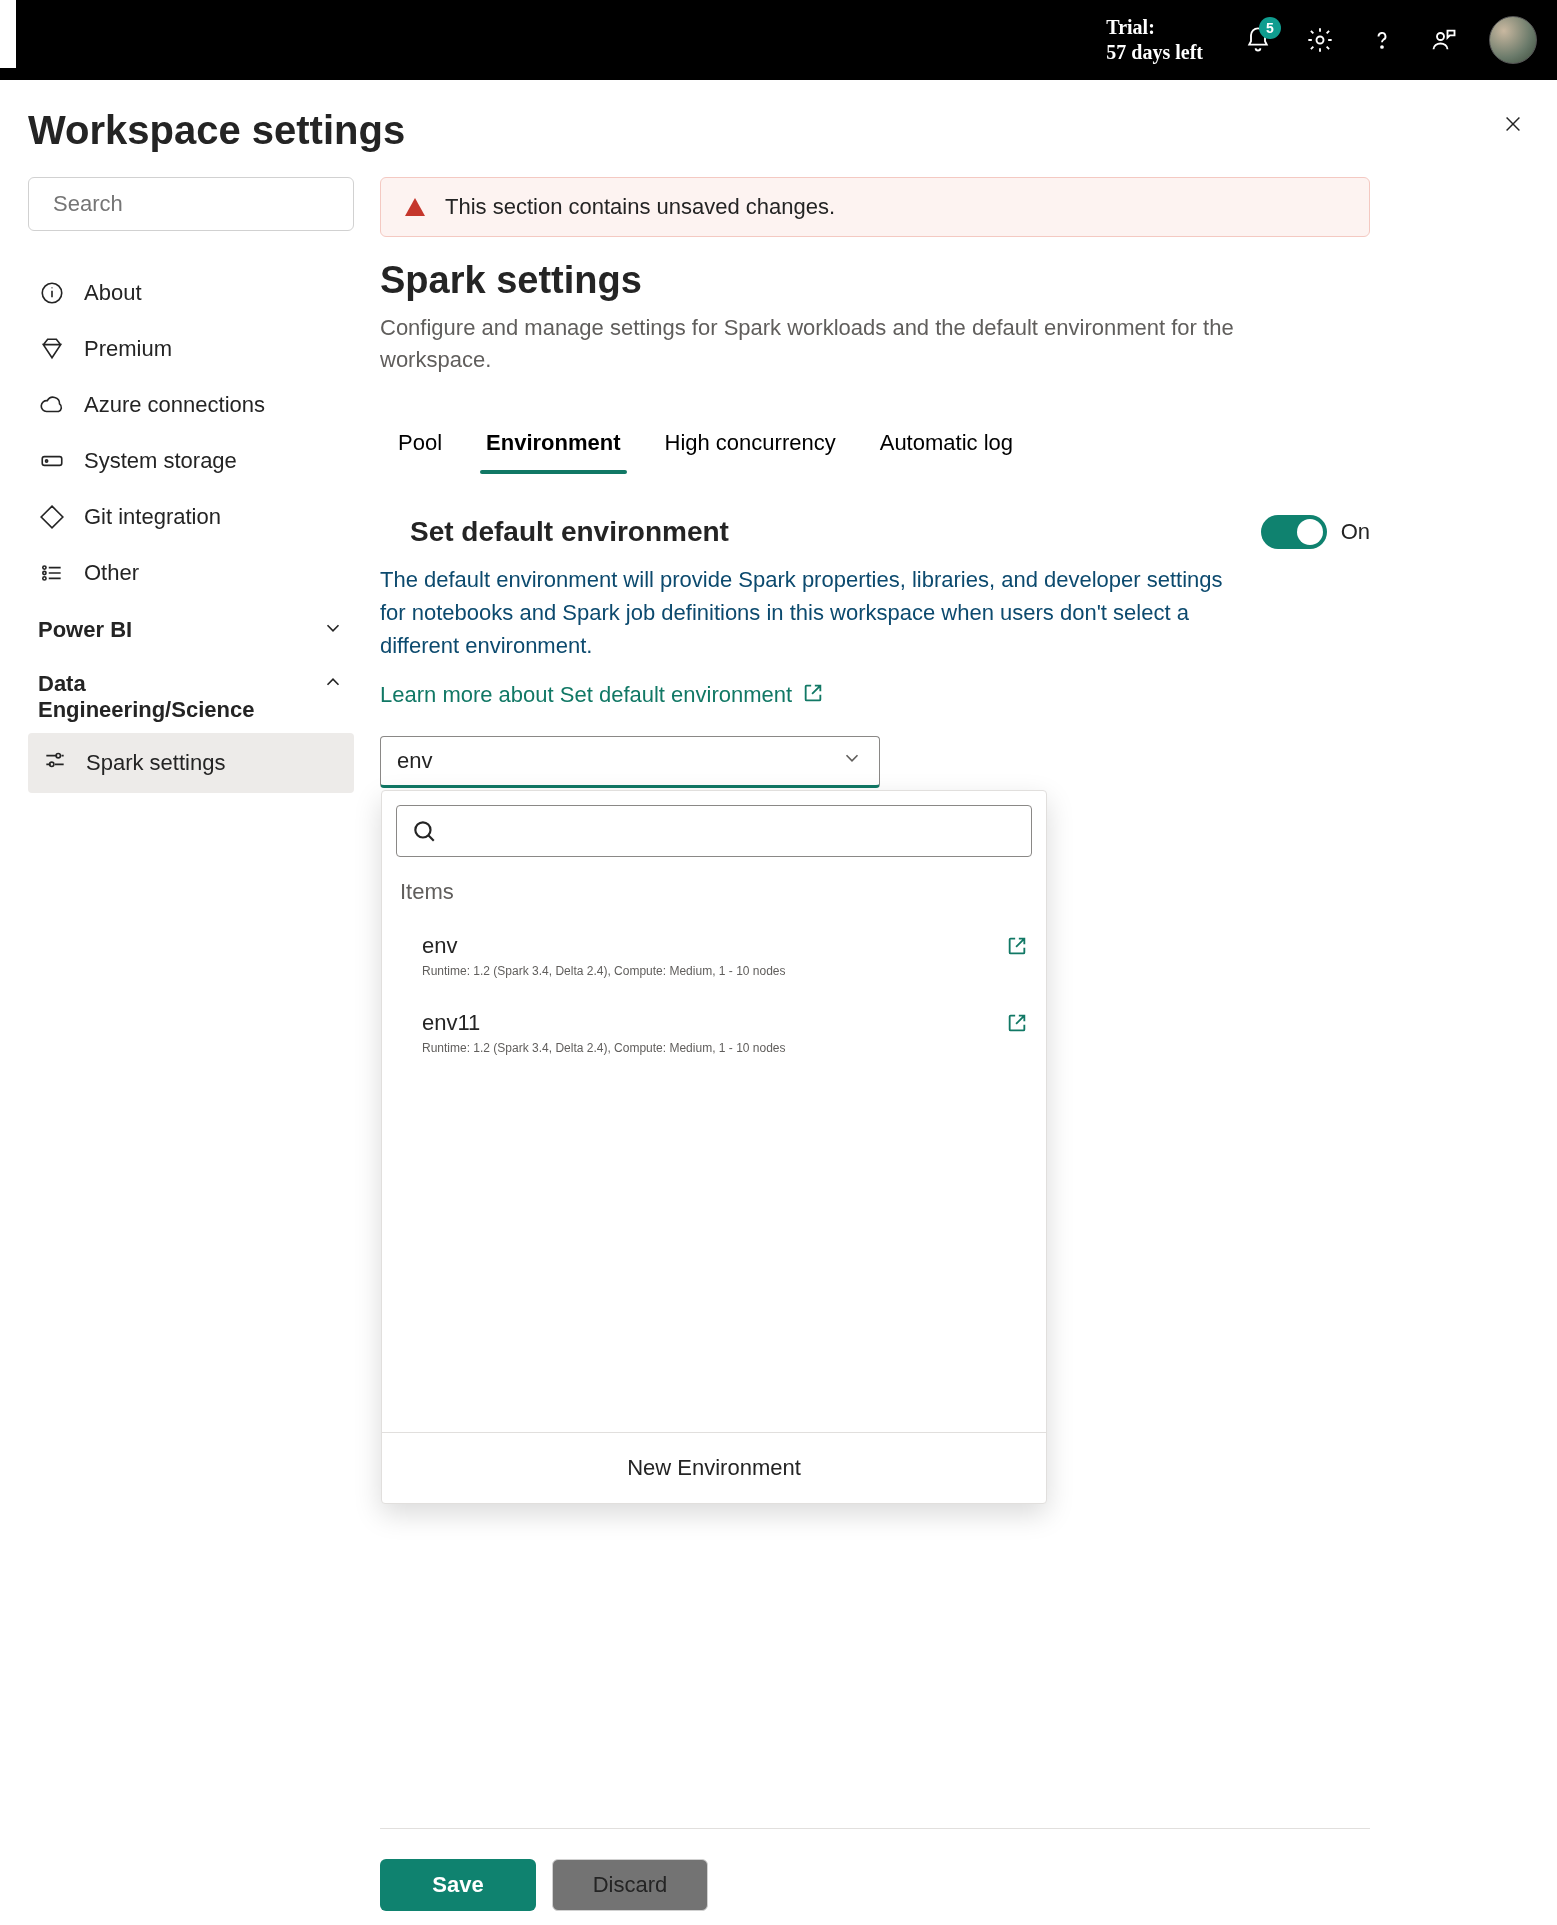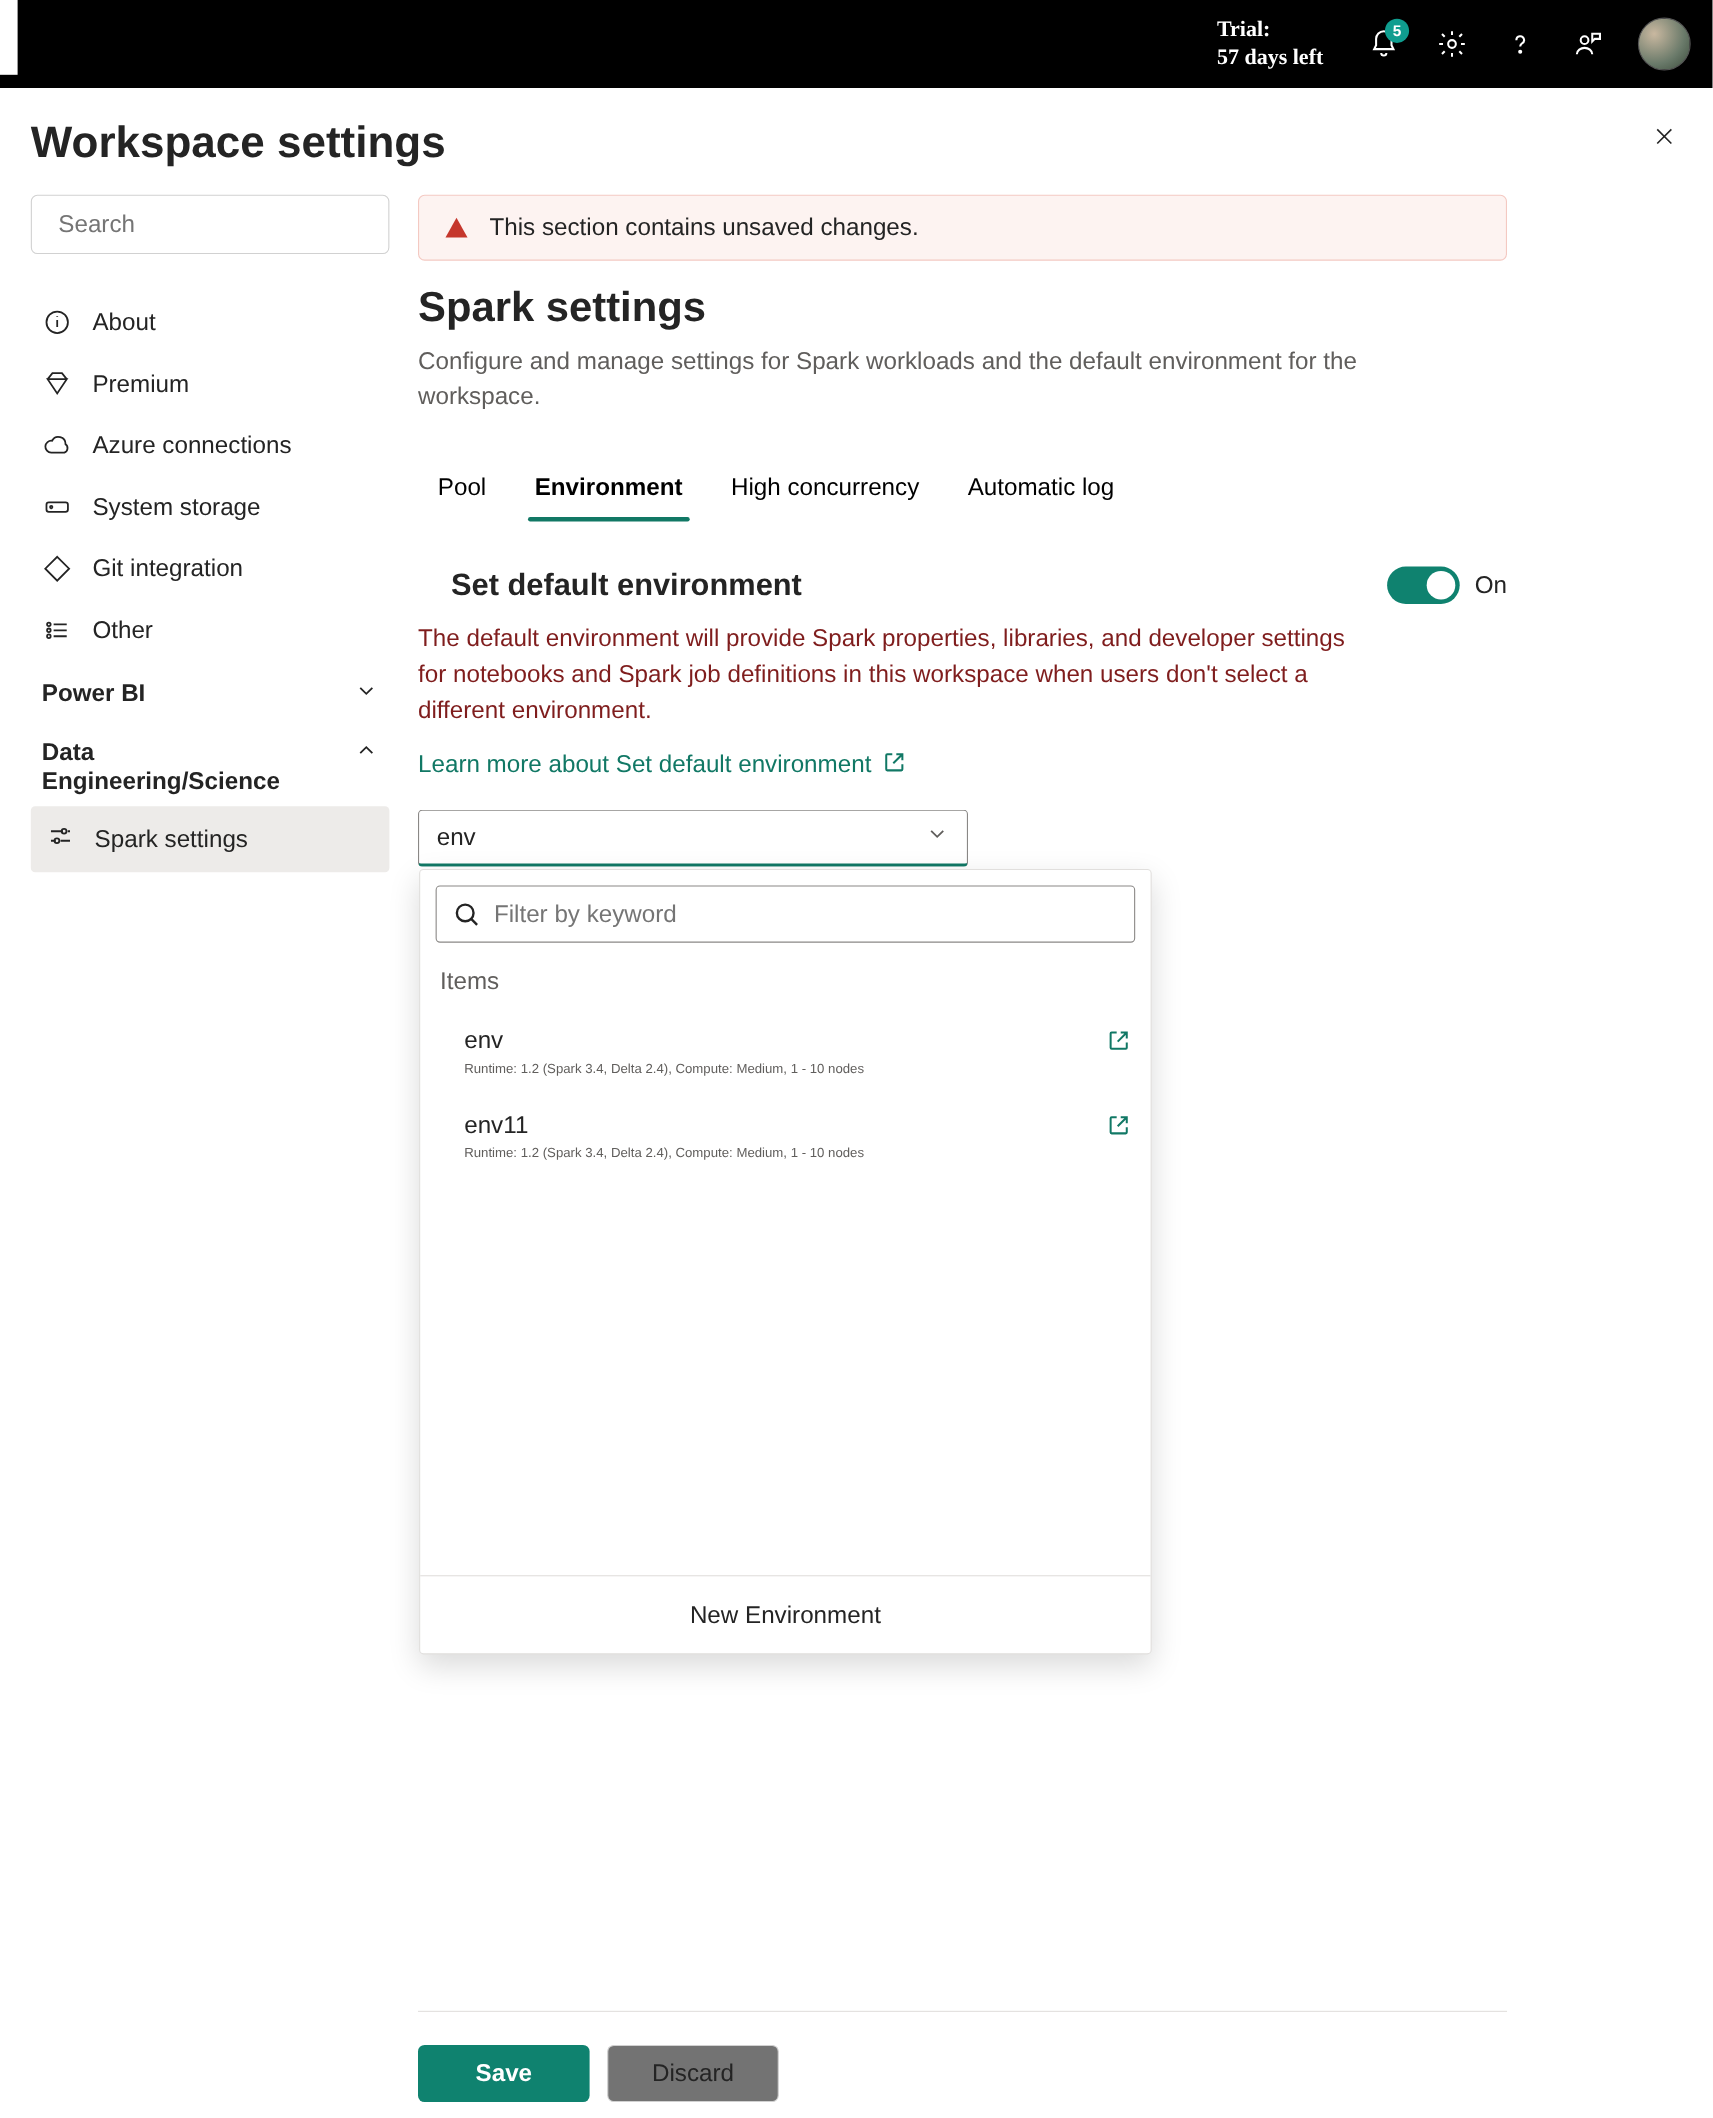--- a/index.html
+++ b/index.html
@@ -223,21 +223,21 @@
     content:"";
     position:absolute;
     right:4px; top:4px;
     width:26px; height:26px;
     background:#fff; border-radius:50%;
   }
   .toggle-label { font-size:22px; }
 
   .section-desc {
     font-size: 22px;
-    color: #7f1d1d;
+    color: #0c4a6e;
     margin-top: 14px;
     max-width: 870px;
     line-height: 1.5;
   }
   .learn-link {
     display: inline-flex;
     align-items: flex-start;
     gap: 10px;
     margin-top: 20px;
     color: #117865;
@@ -502,21 +502,20 @@
         <span class="cv"><svg viewBox="0 0 24 24">
               <path d="M6 9l6 6 6-6"></path>
             </svg></span>
 
         <div class="dropdown">
           <div class="dd-search">
             <svg viewBox="0 0 24 24">
                 <circle cx="11" cy="11" r="7"></circle>
                 <path d="M21 21l-5-5"></path>
               </svg>
-            <input type="text" placeholder="Filter by keyword" style="">
           </div>
           <div class="dd-heading">Items</div>
 
           <div class="dd-item">
             <div>
               <div class="name">env</div>
               <div class="meta">Runtime: 1.2 (Spark 3.4, Delta 2.4), Compute: Medium, 1 - 10 nodes</div>
             </div>
             <span class="ext">
               <svg viewBox="0 0 24 24">

